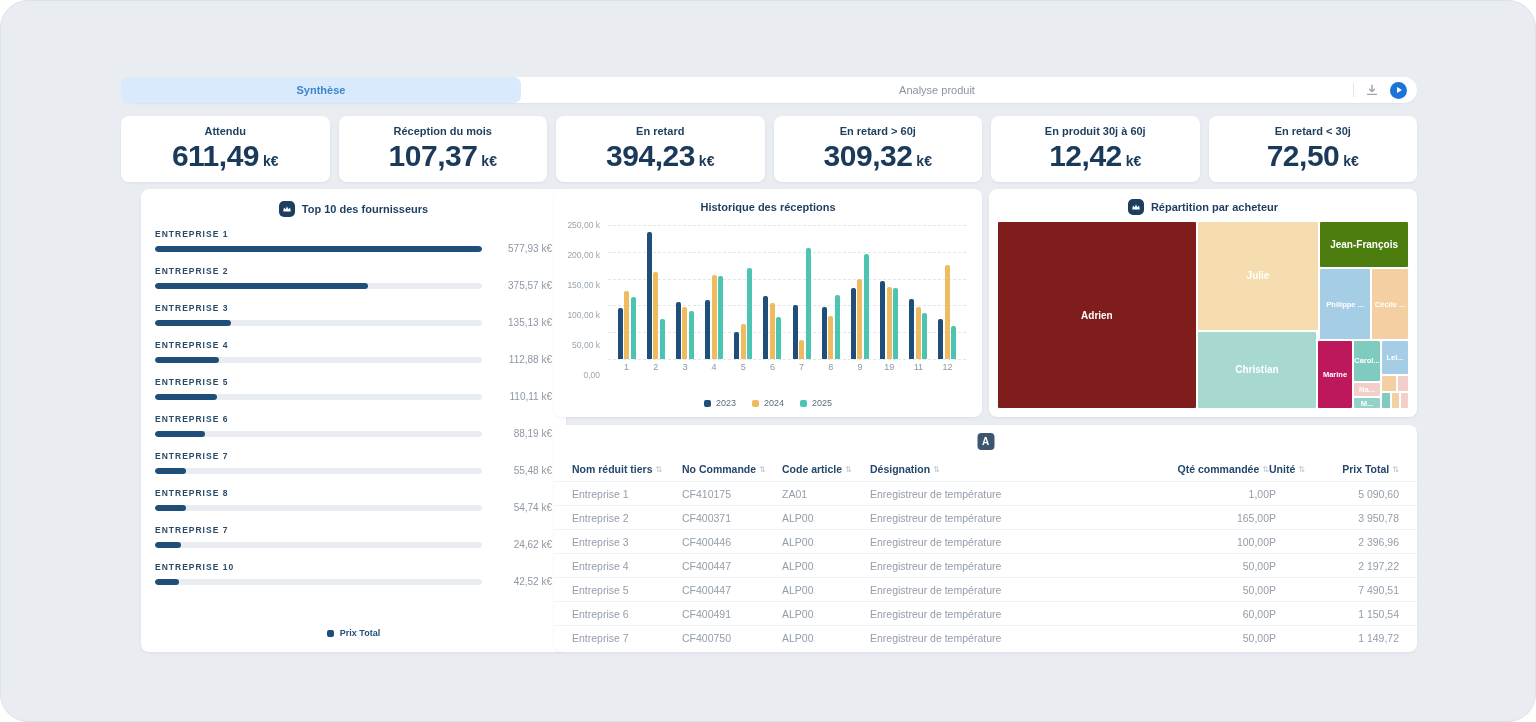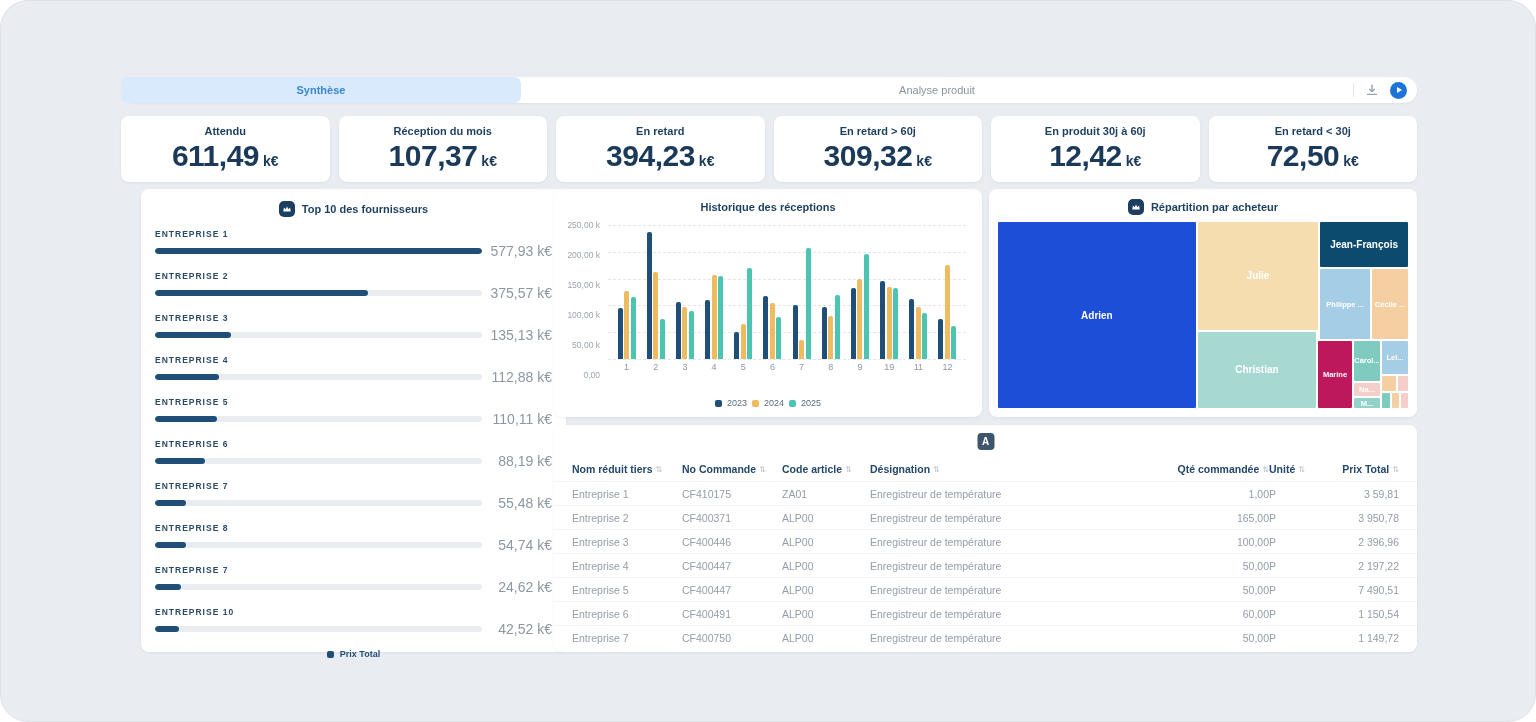--- a/index.html
+++ b/index.html
@@ -34,39 +34,39 @@
   .title-row{display:flex;align-items:center;justify-content:center;gap:7px;margin-bottom:12px;}
   .crown-badge{width:16px;height:16px;background:#1c3e5f;border-radius:5px;display:flex;align-items:center;justify-content:center;}
 
   
   .t10-list{flex:0 0 auto;}
   .t10-item{margin-bottom:12px;}
   .t10-label{font-size:8.5px;font-weight:bold;letter-spacing:1px;color:#2a4a66;margin-bottom:4px;}
   .t10-row{display:flex;align-items:center;gap:8px;}
   .t10-track{flex:1;height:6px;background:#e9edf2;border-radius:3px;overflow:hidden;}
   .t10-fill{height:100%;background:#1f4e78;border-radius:3px;}
-  .t10-value{width:62px;text-align:right;font-size:14px;color:#8d97a3;}
+  .t10-value{width:62px;text-align:right;font-size:10px;color:#8d97a3;}
   .t10-legend{margin-top:auto;display:flex;align-items:center;justify-content:center;gap:6px;font-size:9px;font-weight:bold;color:#1f4e78;padding-bottom:2px;cursor:pointer;}
   .legend-sq{width:7px;height:7px;border-radius:2px;display:inline-block;}
   .legend-sq.navy{background:#1f4e78;}
 
   
   .hist-title{position:absolute;top:12px;left:0;right:0;text-align:center;}
   .hist-area{position:absolute;top:36px;left:10px;right:16px;bottom:42px;display:flex;}
   .hist-y{width:44px;position:relative;}
   .hist-tick{position:absolute;right:8px;transform:translateY(-50%);font-size:8.5px;color:#9aa4ae;}
   .hist-main{flex:1;display:flex;flex-direction:column;}
   .hist-plot{flex:1;position:relative;}
   .gridline{position:absolute;left:0;right:0;border-top:1px dashed #e2e7ed;}
   .hist-cols{position:absolute;left:4px;right:4px;top:0;bottom:0;display:flex;}
   .hist-col{flex:1;display:flex;align-items:flex-end;justify-content:center;gap:1.5px;}
   .hist-bar{width:5px;border-radius:2px 2px 0 0;}
   .hist-x{height:16px;display:flex;align-items:center;padding:0 4px;}
   .hist-xlab{flex:1;text-align:center;font-size:9px;color:#8d97a3;}
-  .hist-legend{position:absolute;bottom:9px;left:0;right:0;display:flex;justify-content:center;gap:5px;}
+  .hist-legend{position:absolute;bottom:9px;left:0;right:0;display:flex;justify-content:center;gap:16px;}
   .legend-item{display:flex;align-items:center;gap:5px;font-size:9px;color:#5a6b7d;cursor:pointer;}
 
   
   .tm-title-row{position:absolute;top:10px;left:0;right:0;display:flex;align-items:center;justify-content:center;gap:7px;}
   .treemap{position:absolute;left:8px;right:8px;top:32px;bottom:8px;}
   .tm-block{position:absolute;box-sizing:border-box;border:1px solid #fff;border-radius:2px;display:flex;align-items:center;justify-content:center;overflow:hidden;cursor:pointer;}
   .tm-label{color:#fff;font-weight:bold;font-size:10px;text-align:center;white-space:nowrap;}
   .tm-label.small{font-size:7.5px;}
 
   
@@ -373,27 +373,27 @@
   <div class="panel panel-right">
     <div class="tm-title-row">
       <span class="crown-badge">
         <svg width="10" height="10" viewBox="0 0 24 24">
             <path d="M3 18h18l-1.6-9.5-4.6 4.2L12 5.5l-2.8 7.2-4.6-4.2z" fill="#ffffff"></path>
           </svg>
       </span>
       <span class="panel-title">Répartition par acheteur</span>
     </div>
     <div class="treemap">
-        <div class="tm-block" style="left: 0%; top: 0%; width: 48.5%; height: 100%; background: #1d4ed8;">
+        <div class="tm-block" style="left: 0%; top: 0%; width: 48.5%; height: 100%; background: #7f1d1d;">
           <span class="tm-label">Adrien</span>
         </div>
         <div class="tm-block" style="left: 48.5%; top: 0%; width: 29.7%; height: 58.3%; background: rgb(246, 221, 176);">
           <span class="tm-label">Julie</span>
         </div>
-        <div class="tm-block" style="left: 78.2%; top: 0%; width: 21.8%; height: 25%; background: #0c4a6e;">
+        <div class="tm-block" style="left: 78.2%; top: 0%; width: 21.8%; height: 25%; background: #4d7c0f;">
           <span class="tm-label">Jean-François</span>
         </div>
         <div class="tm-block" style="left: 78.2%; top: 25%; width: 12.6%; height: 38.5%; background: rgb(166, 205, 230);">
           <span class="tm-label small">Philippe ...</span>
         </div>
         <div class="tm-block" style="left: 90.8%; top: 25%; width: 9.2%; height: 38.5%; background: rgb(243, 207, 162);">
           <span class="tm-label small">Cécile ...</span>
         </div>
         <div class="tm-block" style="left: 48.5%; top: 58.3%; width: 29.2%; height: 41.7%; background: rgb(167, 217, 209);">
           <span class="tm-label">Christian</span>
@@ -455,21 +455,21 @@
           </div>
         </div>
       <div class="tbody">
           <div class="trow">
             <div class="td">Entreprise 1</div>
             <div class="td">CF410175</div>
             <div class="td">ZA01</div>
             <div class="td">Enregistreur de température</div>
             <div class="td right">1,00</div>
             <div class="td">P</div>
-            <div class="td right">3 59,81</div>
+            <div class="td right">5 090,60</div>
           </div>
           <div class="trow">
             <div class="td">Entreprise 2</div>
             <div class="td">CF400371</div>
             <div class="td">ALP00</div>
             <div class="td">Enregistreur de température</div>
             <div class="td right">165,00</div>
             <div class="td">P</div>
             <div class="td right">3 950,78</div>
           </div>

